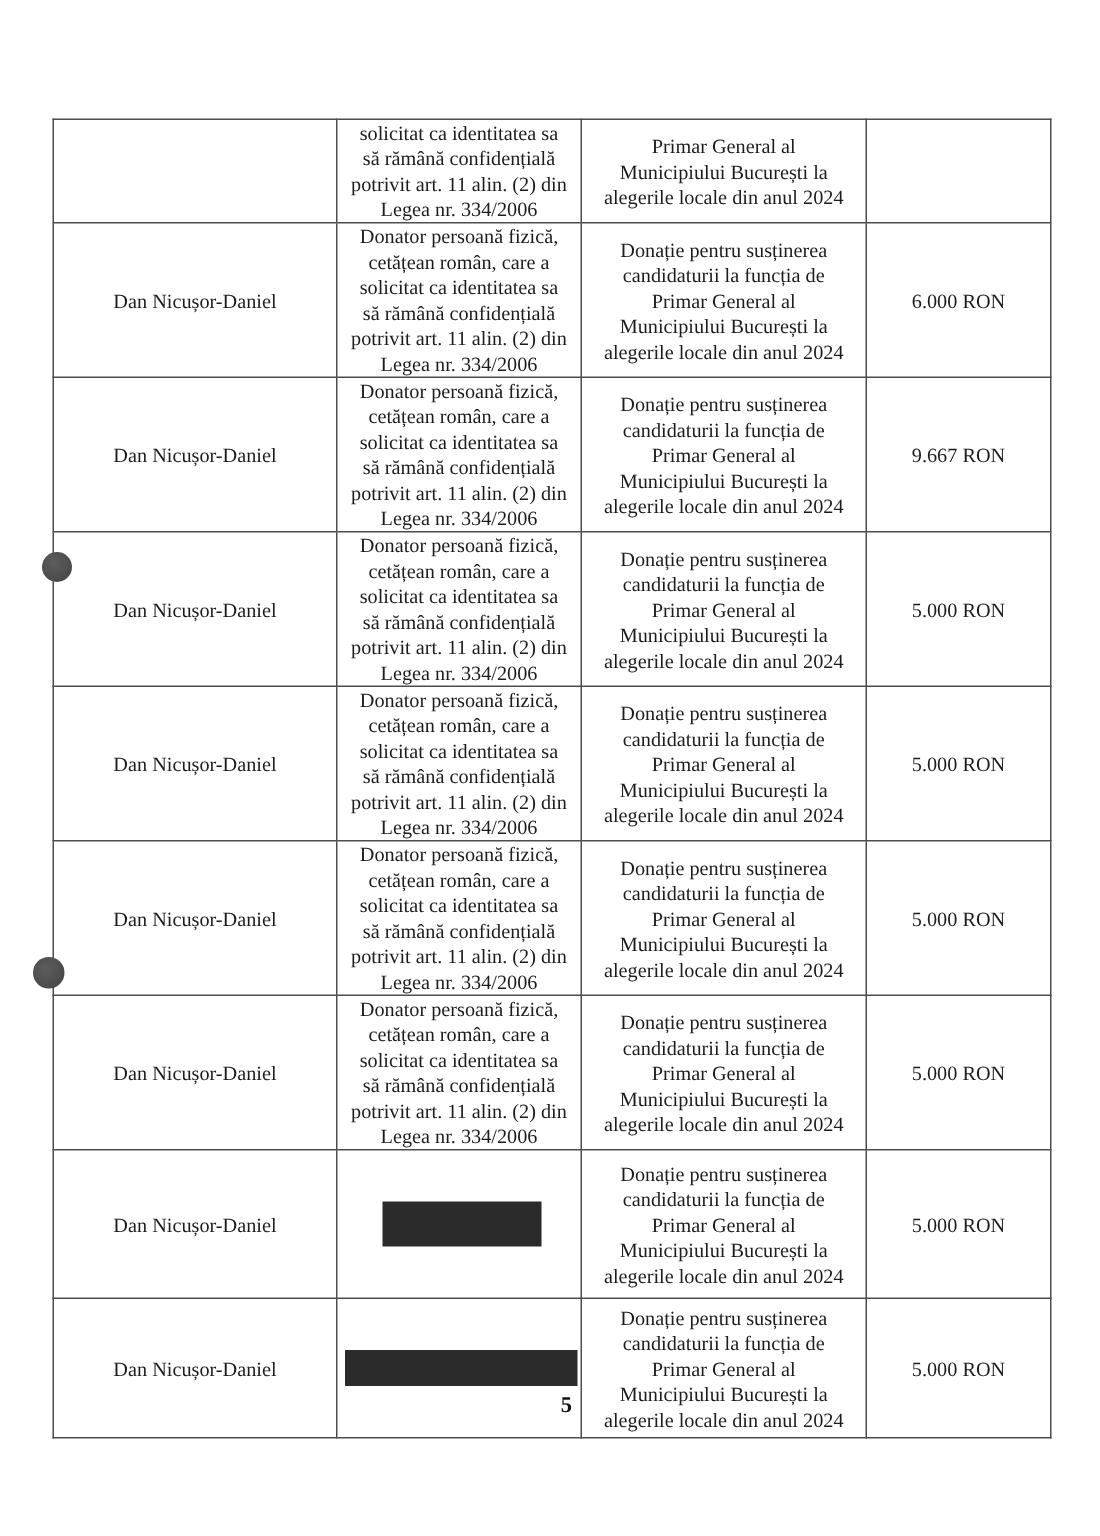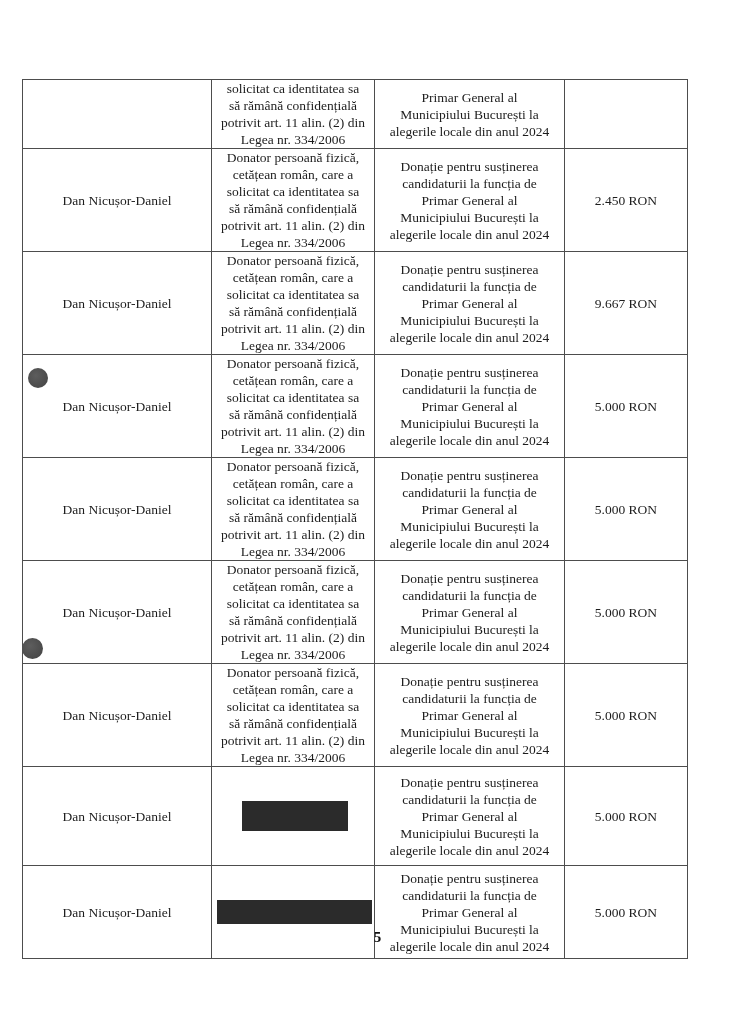--- a/index.html
+++ b/index.html
@@ -1,21 +1,21 @@
 <!DOCTYPE html>
 <html><head>
 <meta charset="utf-8">
 <style>
   html,body{margin:0;padding:0;background:#ffffff;}
   .page{
     position:relative;width:733px;height:1024px;background:#ffffff;overflow:hidden;
     font-family:"Liberation Serif","DejaVu Serif",serif;color:#1c1c1c;
   }
   table.donations{
-    position:absolute;left:22px;top:79px;width:665px;
+    position:absolute;left:35px;top:79px;width:665px;
     border-collapse:collapse;table-layout:fixed;
   }
   table.donations td{
     border:1px solid #4d4d4d;
     text-align:center;vertical-align:middle;
     font-size:13.5px;line-height:17px;
     padding:0;
     white-space:pre;
     overflow:visible;
   }
@@ -67,21 +67,21 @@
 cetățean român, care a
 solicitat ca identitatea sa
 să rămână confidențială
 potrivit art. 11 alin. (2) din
 Legea nr. 334/2006</td>
         <td>Donație pentru susținerea
 candidaturii la funcția de
 Primar General al
 Municipiului București la
 alegerile locale din anul 2024</td>
-        <td>2.450 RON</td>
+        <td>6.000 RON</td>
       </tr>
       <tr class="r-full">
         <td>Dan Nicușor-Daniel</td>
         <td>Donator persoană fizică,
 cetățean român, care a
 solicitat ca identitatea sa
 să rămână confidențială
 potrivit art. 11 alin. (2) din
 Legea nr. 334/2006</td>
         <td>Donație pentru susținerea

